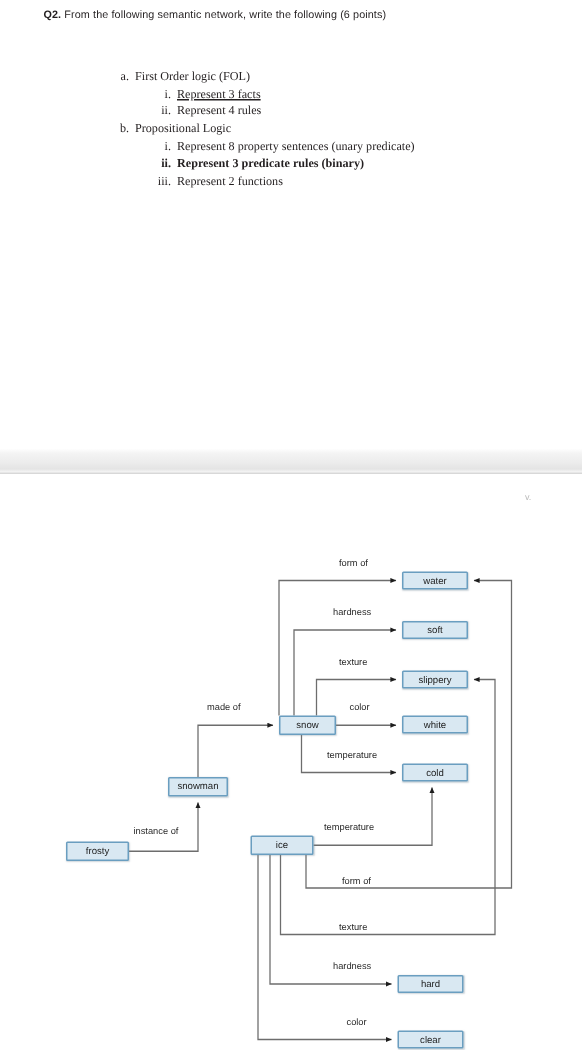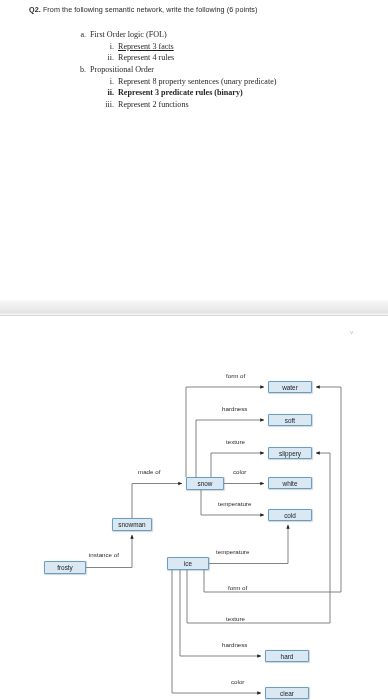--- a/index.html
+++ b/index.html
@@ -23,21 +23,21 @@
     letter-spacing:.01em;
     white-space:nowrap;
   }
   .q-title b{font-weight:bold;}
   .q-list{
     position:absolute;left:0;top:20px;width:388px;
     font-family:"Liberation Serif", serif;
     color:#231f20;
   }
   .lvl-a{
-    position:absolute;font-size:8.1px;white-space:nowrap;
+    position:absolute;font-size:8.1px;white-space:nowrap;margin-top:16px;
   }
   .marker{display:inline-block;text-align:right;}
   .m-a{width:10px;}
   .m-i{width:14px;}
   .itm-text{padding-left:4px;}
 
   
   #divider-band{
     position:absolute;left:0;top:299px;width:388px;height:17px;
     background:linear-gradient(to bottom,#ffffff 0%,#f4f4f4 18%,#ececec 55%,#e4e4e4 80%,#ffffff 100%);
@@ -86,21 +86,21 @@
 
   <div class="q-title">
     <b>Q2.</b>
     <span>From the following semantic network, write the following (6 points)</span>
   </div>
 
   <div class="q-list" id="q-list">
       <div class="lvl-a" style="left: 72px; top: 10px;"><span class="marker m-a">a.</span><span class="itm-text">First Order logic (FOL)</span></div>
       <div class="lvl-a" style="left: 96px; top: 22px; text-decoration: underline;"><span class="marker m-i">i.</span><span class="itm-text">Represent 3 facts</span></div>
       <div class="lvl-a" style="left: 96px; top: 33px;"><span class="marker m-i">ii.</span><span class="itm-text">Represent 4 rules</span></div>
-      <div class="lvl-a" style="left: 72px; top: 45px;"><span class="marker m-a">b.</span><span class="itm-text">Propositional Order</span></div>
+      <div class="lvl-a" style="left: 72px; top: 45px;"><span class="marker m-a">b.</span><span class="itm-text">Propositional Logic</span></div>
       <div class="lvl-a" style="left: 96px; top: 57px;"><span class="marker m-i">i.</span><span class="itm-text">Represent 8 property sentences (unary predicate)</span></div>
       <div class="lvl-a" style="left: 96px; top: 68px; font-weight: bold;"><span class="marker m-i">ii.</span><span class="itm-text">Represent 3 predicate rules (binary)</span></div>
       <div class="lvl-a" style="left: 96px; top: 80px;"><span class="marker m-i">iii.</span><span class="itm-text">Represent 2 functions</span></div>
     </div>
 
 </div>
 
 <div id="divider-band"></div>
 <div id="divider-line"></div>
 

